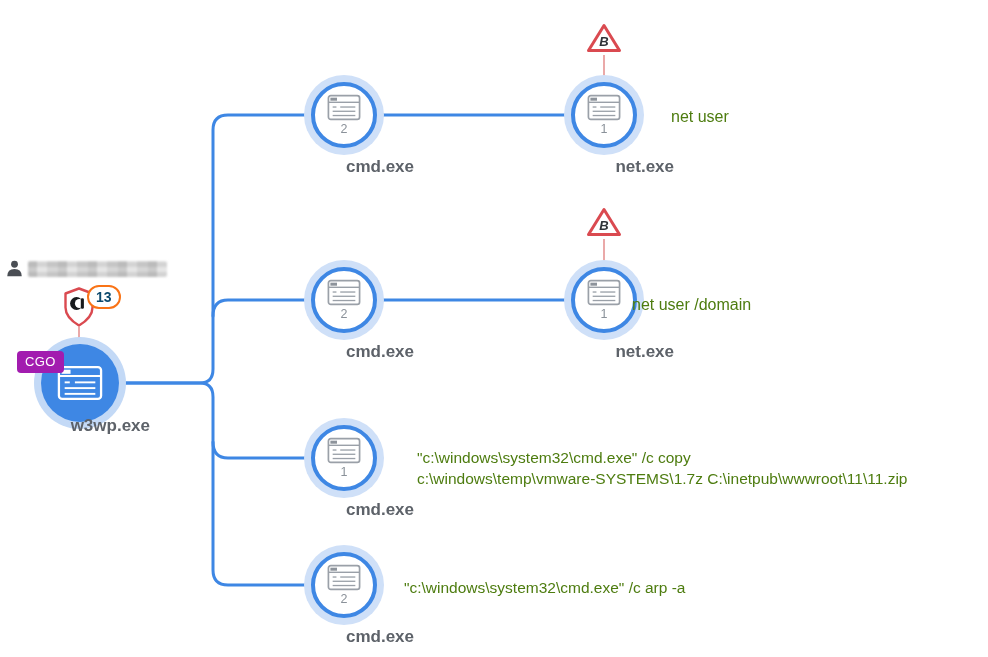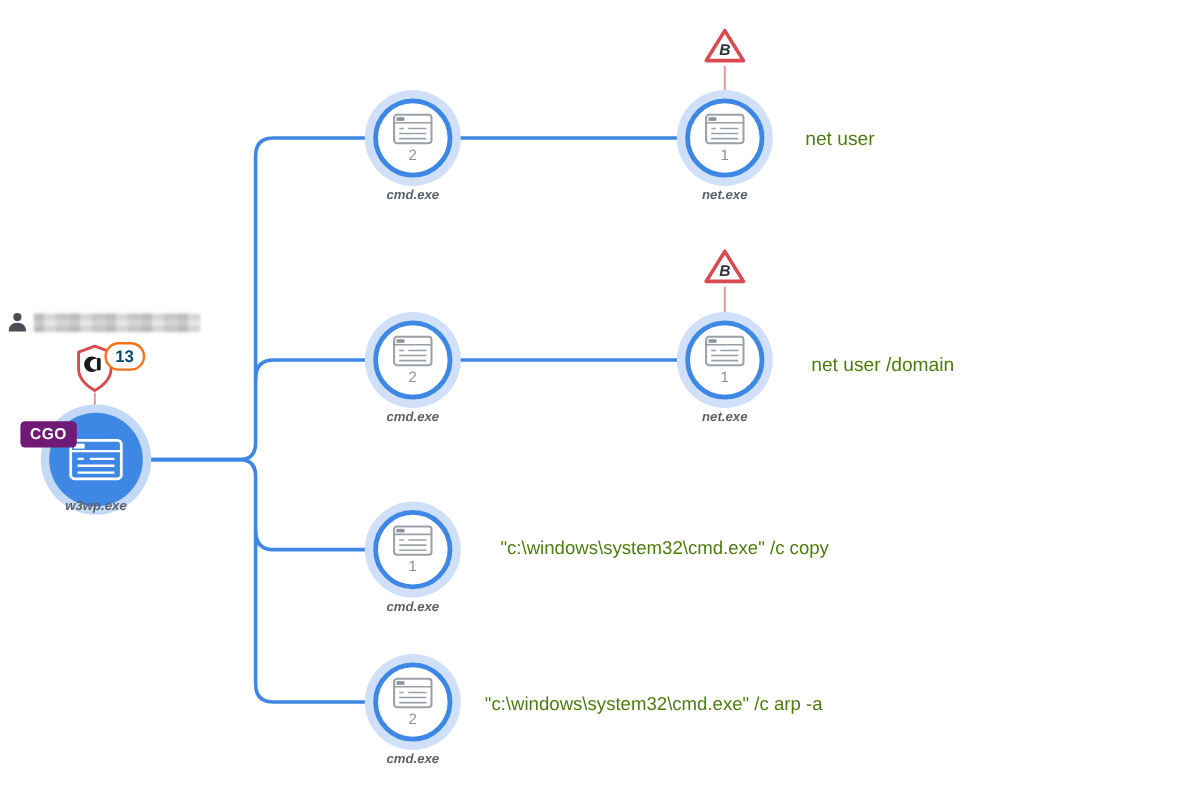--- a/index.html
+++ b/index.html
@@ -19,47 +19,47 @@
   }
   .count{font-size:12.5px;color:#8a9199;line-height:1;margin-top:2px;}
 
   .rootnode{position:absolute;left:34px;top:337px;width:92px;height:92px;}
   .rootnode .glow{position:absolute;inset:0;border-radius:50%;background:#c3d9f6;}
   .rootnode .circ{
     position:absolute;left:7px;top:7px;width:78px;height:78px;border-radius:50%;
     background:#3e87e4;display:flex;align-items:center;justify-content:center;
   }
   .cgo-tag{
-    position:absolute;left:17px;top:351px;z-index:5;background:#701a75;color:#fff;
-    font-size:13px;font-weight:bold;letter-spacing:.4px;padding:3px 8px 4px;border-radius:4px;
+    position:absolute;left:17px;top:351px;z-index:5;background:#a21caf;color:#fff;
+    font-size:13px;font-weight:normal;letter-spacing:.4px;padding:3px 8px 4px;border-radius:4px;
   }
 
   .nlabel{
-    position:absolute;width:140px;text-align:center;
-    font-size:11px;font-weight:bold;font-style:italic;color:#5d6269;
+    position:absolute;width:140px;text-align:right;
+    font-size:17px;font-weight:bold;color:#5d6269;
   }
   #label-root {left:10px; top:416px;}
   #label-cmd1 {left:274px;top:157px;}
   #label-net1 {left:534px;top:157px;}
   #label-cmd2 {left:274px;top:342px;}
   #label-net2 {left:534px;top:342px;}
   #label-cmd3 {left:274px;top:500px;}
   #label-cmd4 {left:274px;top:627px;}
 
   #node-cmd1{left:304px;top:75px;}
   #node-net1{left:564px;top:75px;}
   #node-cmd2{left:304px;top:260px;}
   #node-net2{left:564px;top:260px;}
   #node-cmd3{left:304px;top:418px;}
   #node-cmd4{left:304px;top:545px;}
 
   
   .annotation{position:absolute;color:#4d7c0f;font-size:15.5px;line-height:21px;white-space:nowrap;}
   #ann-1{left:671px;top:106px;font-size:16px;}
-  #ann-2{left:676px;top:294px;font-size:16px;}
+  #ann-2{left:632px;top:294px;font-size:16px;}
   #ann-3{left:417px;top:447px;}
   #ann-4{left:404px;top:577px;}
 
   
   .flag{position:absolute;width:38px;height:32px;}
   #flag-1{left:585px;top:22px;}
   #flag-2{left:585px;top:206px;}
   .flag svg{position:absolute;inset:0;}
   .flag .letter{
     position:absolute;left:0;right:0;top:12px;text-align:center;
@@ -246,16 +246,17 @@
     <svg viewBox="0 0 38 32">
       <path d="M19 3.5 L34.5 28.5 H3.5 Z" fill="#ffffff" stroke="#da4a50" stroke-width="3" stroke-linejoin="round"></path>
     </svg>
     <span class="letter">B</span>
   </div>
 
   <div class="annotation" id="ann-1">net user</div>
   <div class="annotation" id="ann-2">net user /domain</div>
   <div class="annotation" id="ann-3">
     <div>"c:\windows\system32\cmd.exe" /c copy</div>
+    <div>c:\windows\temp\vmware-SYSTEMS\1.7z C:\inetpub\wwwroot\11\11.zip</div>
   </div>
   <div class="annotation" id="ann-4">"c:\windows\system32\cmd.exe" /c arp -a</div>
 
 </div>
 
 </body></html>

